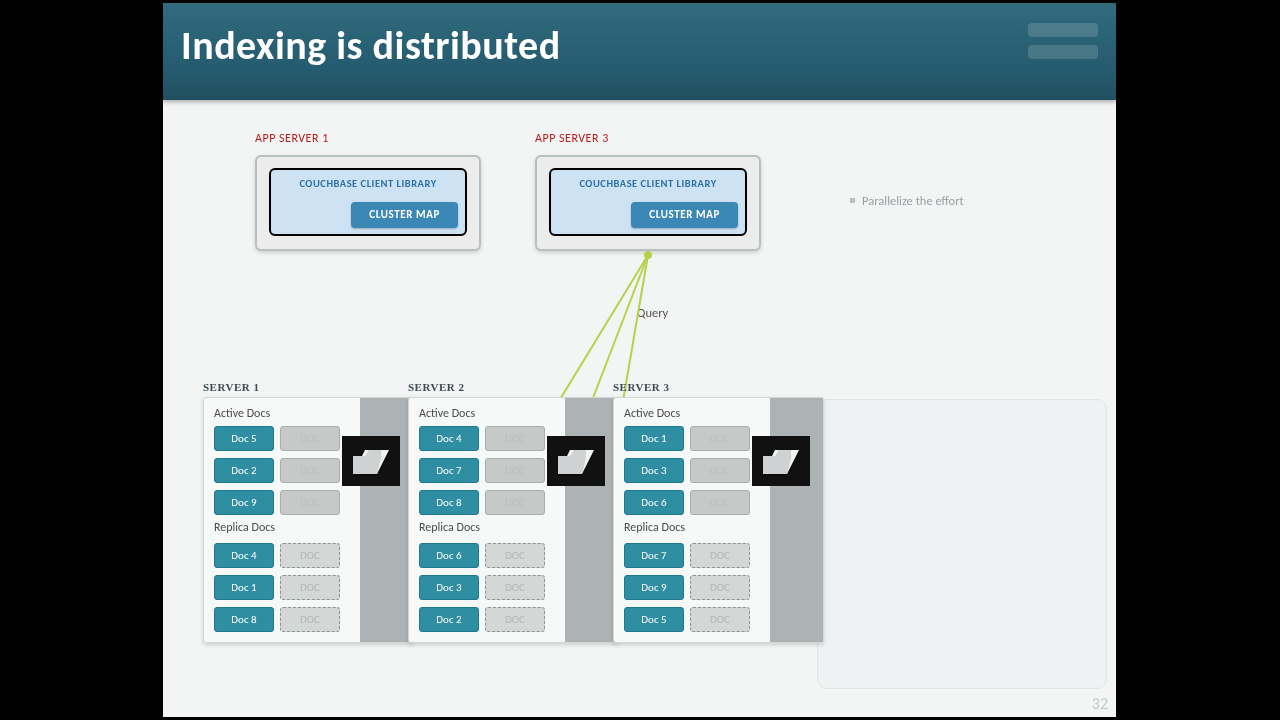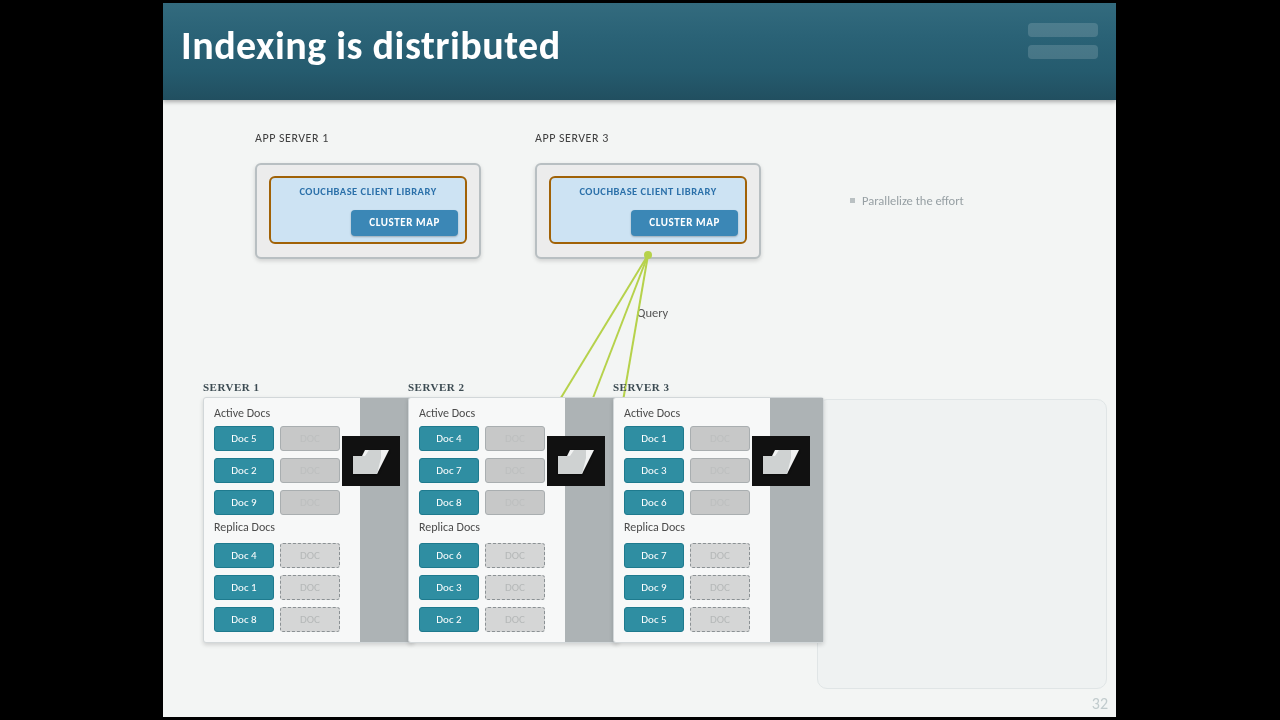--- a/index.html
+++ b/index.html
@@ -5,23 +5,23 @@
   html,body{margin:0;padding:0;width:1280px;height:720px;overflow:hidden;font-family:"Segoe UI",Calibri,Arial,sans-serif;background:#000;}
   .stage{position:absolute;left:163px;top:3px;width:953px;height:714px;background:#f3f5f4;}
   .titlebar{position:absolute;left:0;top:0;width:953px;height:97px;background:linear-gradient(180deg,#336b7e 0%,#2a6276 35%,#255b6e 70%,#214f60 100%);box-shadow:0 2px 4px rgba(0,0,0,.3);}
   .titlebar .ornament{position:absolute;right:8px;top:20px;width:80px;height:56px;opacity:.15;}
   .titlebar .ornament::before,.titlebar .ornament::after{content:"";position:absolute;background:#fff;border-radius:4px;}
   .titlebar .ornament::before{left:0;top:0;width:70px;height:14px;}
   .titlebar .ornament::after{left:0;top:22px;width:70px;height:14px;}
   .title{position:absolute;left:18px;top:18px;font-size:40px;font-weight:700;color:#fff;letter-spacing:.5px;}
   
   .app{position:absolute;}
-  .app-label{font-size:12px;color:#404040;letter-spacing:.5px;margin-bottom:18px;}
+  .app-label{font-size:12px;color:#b91c1c;letter-spacing:.5px;margin-bottom:10px;}
   .app-outer{width:226px;height:96px;border:2px solid #b8bfc2;border-radius:6px;background:#ececec;padding:11px 12px;box-sizing:border-box;box-shadow:0 2px 4px rgba(0,0,0,.15);}
-  .app-inner{width:100%;height:68px;border:2px solid #a16207;border-radius:6px;background:#cde3f3;box-sizing:border-box;position:relative;}
+  .app-inner{width:100%;height:68px;border:2px solid #000000;border-radius:6px;background:#cde3f3;box-sizing:border-box;position:relative;}
   .app-inner-label{position:absolute;top:7px;width:100%;text-align:center;font-size:10.5px;letter-spacing:.5px;color:#2b70a9;font-weight:600;}
   .cluster-btn{position:absolute;bottom:6px;right:7px;height:26px;padding:0 18px;line-height:26px;background:#3b87b6;color:#fff;font-size:11px;letter-spacing:.6px;border-radius:4px;font-weight:600;box-shadow:0 1px 2px rgba(0,0,0,.25);}
   
   .server{position:absolute;width:195px;}
   .srv-label{font-size:11px;color:#3c4b52;letter-spacing:.5px;margin-bottom:4px;font-weight:600;font-family:Liberation Serif, serif;}
   .srv-box{width:195px;height:244px;background:#f7f8f8;border:1px solid #d2d7d9;border-radius:3px;box-shadow:0 2px 4px rgba(0,0,0,.15);position:relative;padding-left:14px;}
   .srv-side{position:absolute;right:0;top:0;width:53px;height:244px;background:#adb3b5;}
   .sec-title{position:absolute;left:10px;font-size:12px;color:#4c4c4c;}
   .doc{position:absolute;width:58px;height:23px;line-height:23px;text-align:center;font-size:11px;color:#fff;background:#2f8ea2;border-radius:3px;border:1px solid #1e7a8e;}
   .doc.faded{background:#c7c8c8;border:1px solid #a9aeb0;color:#bdbfbf;}

